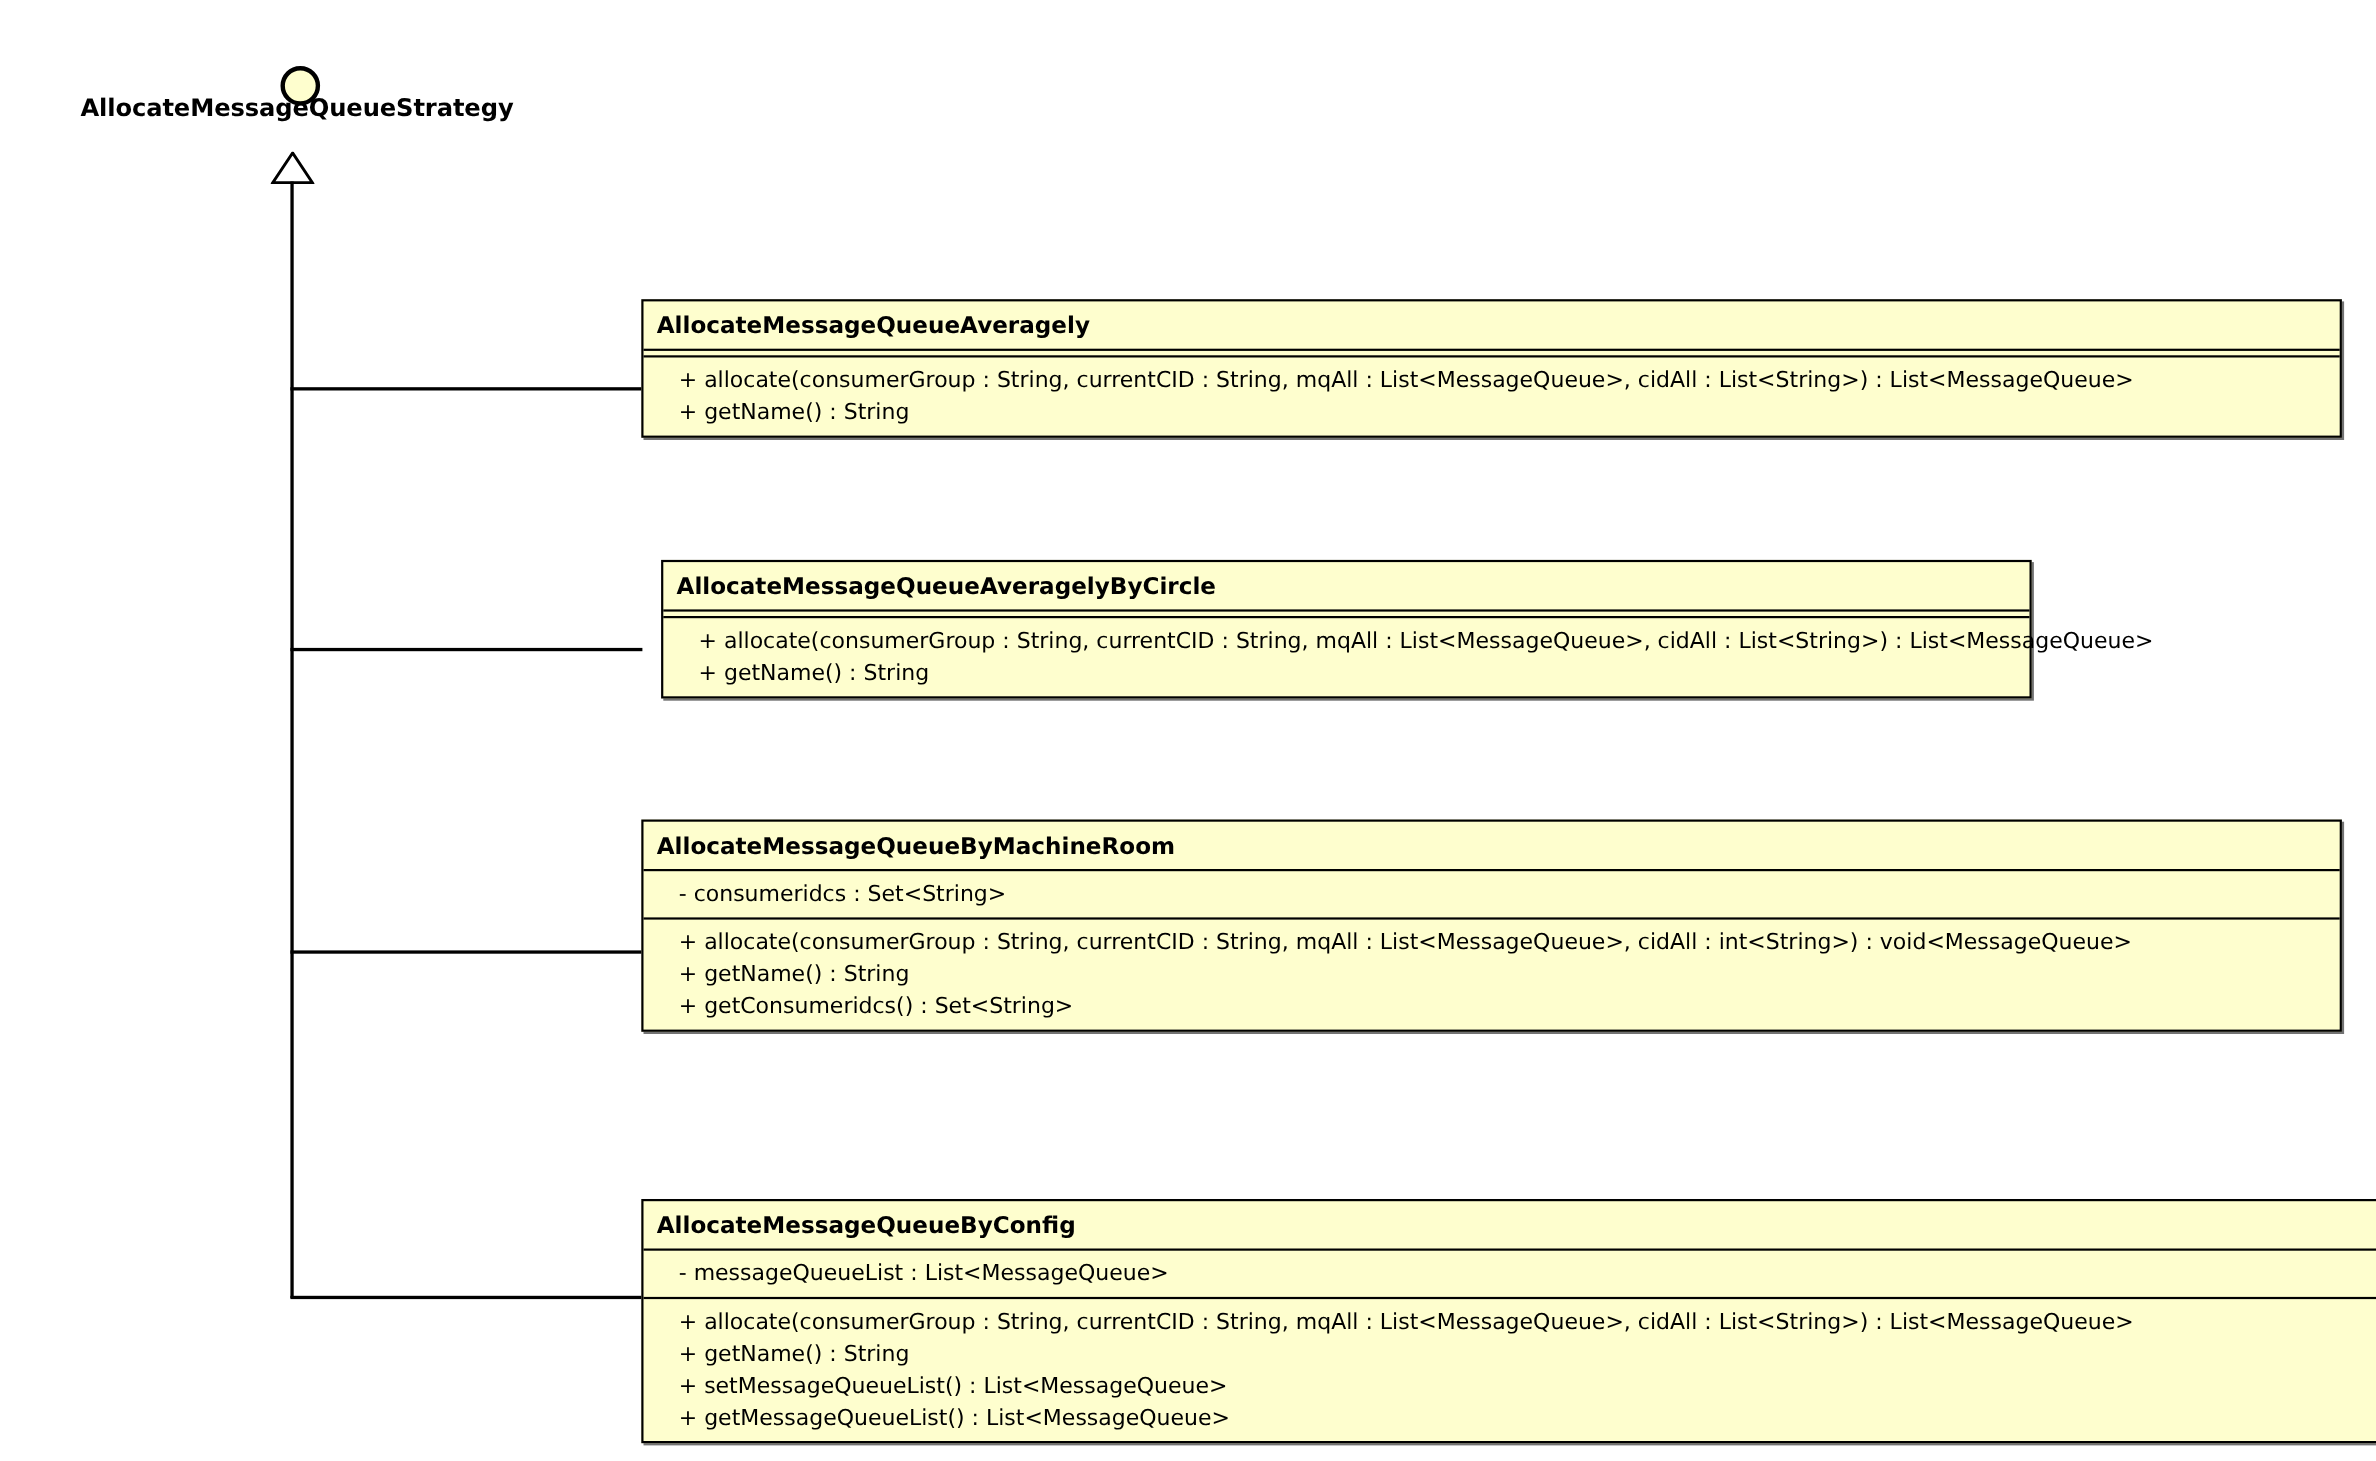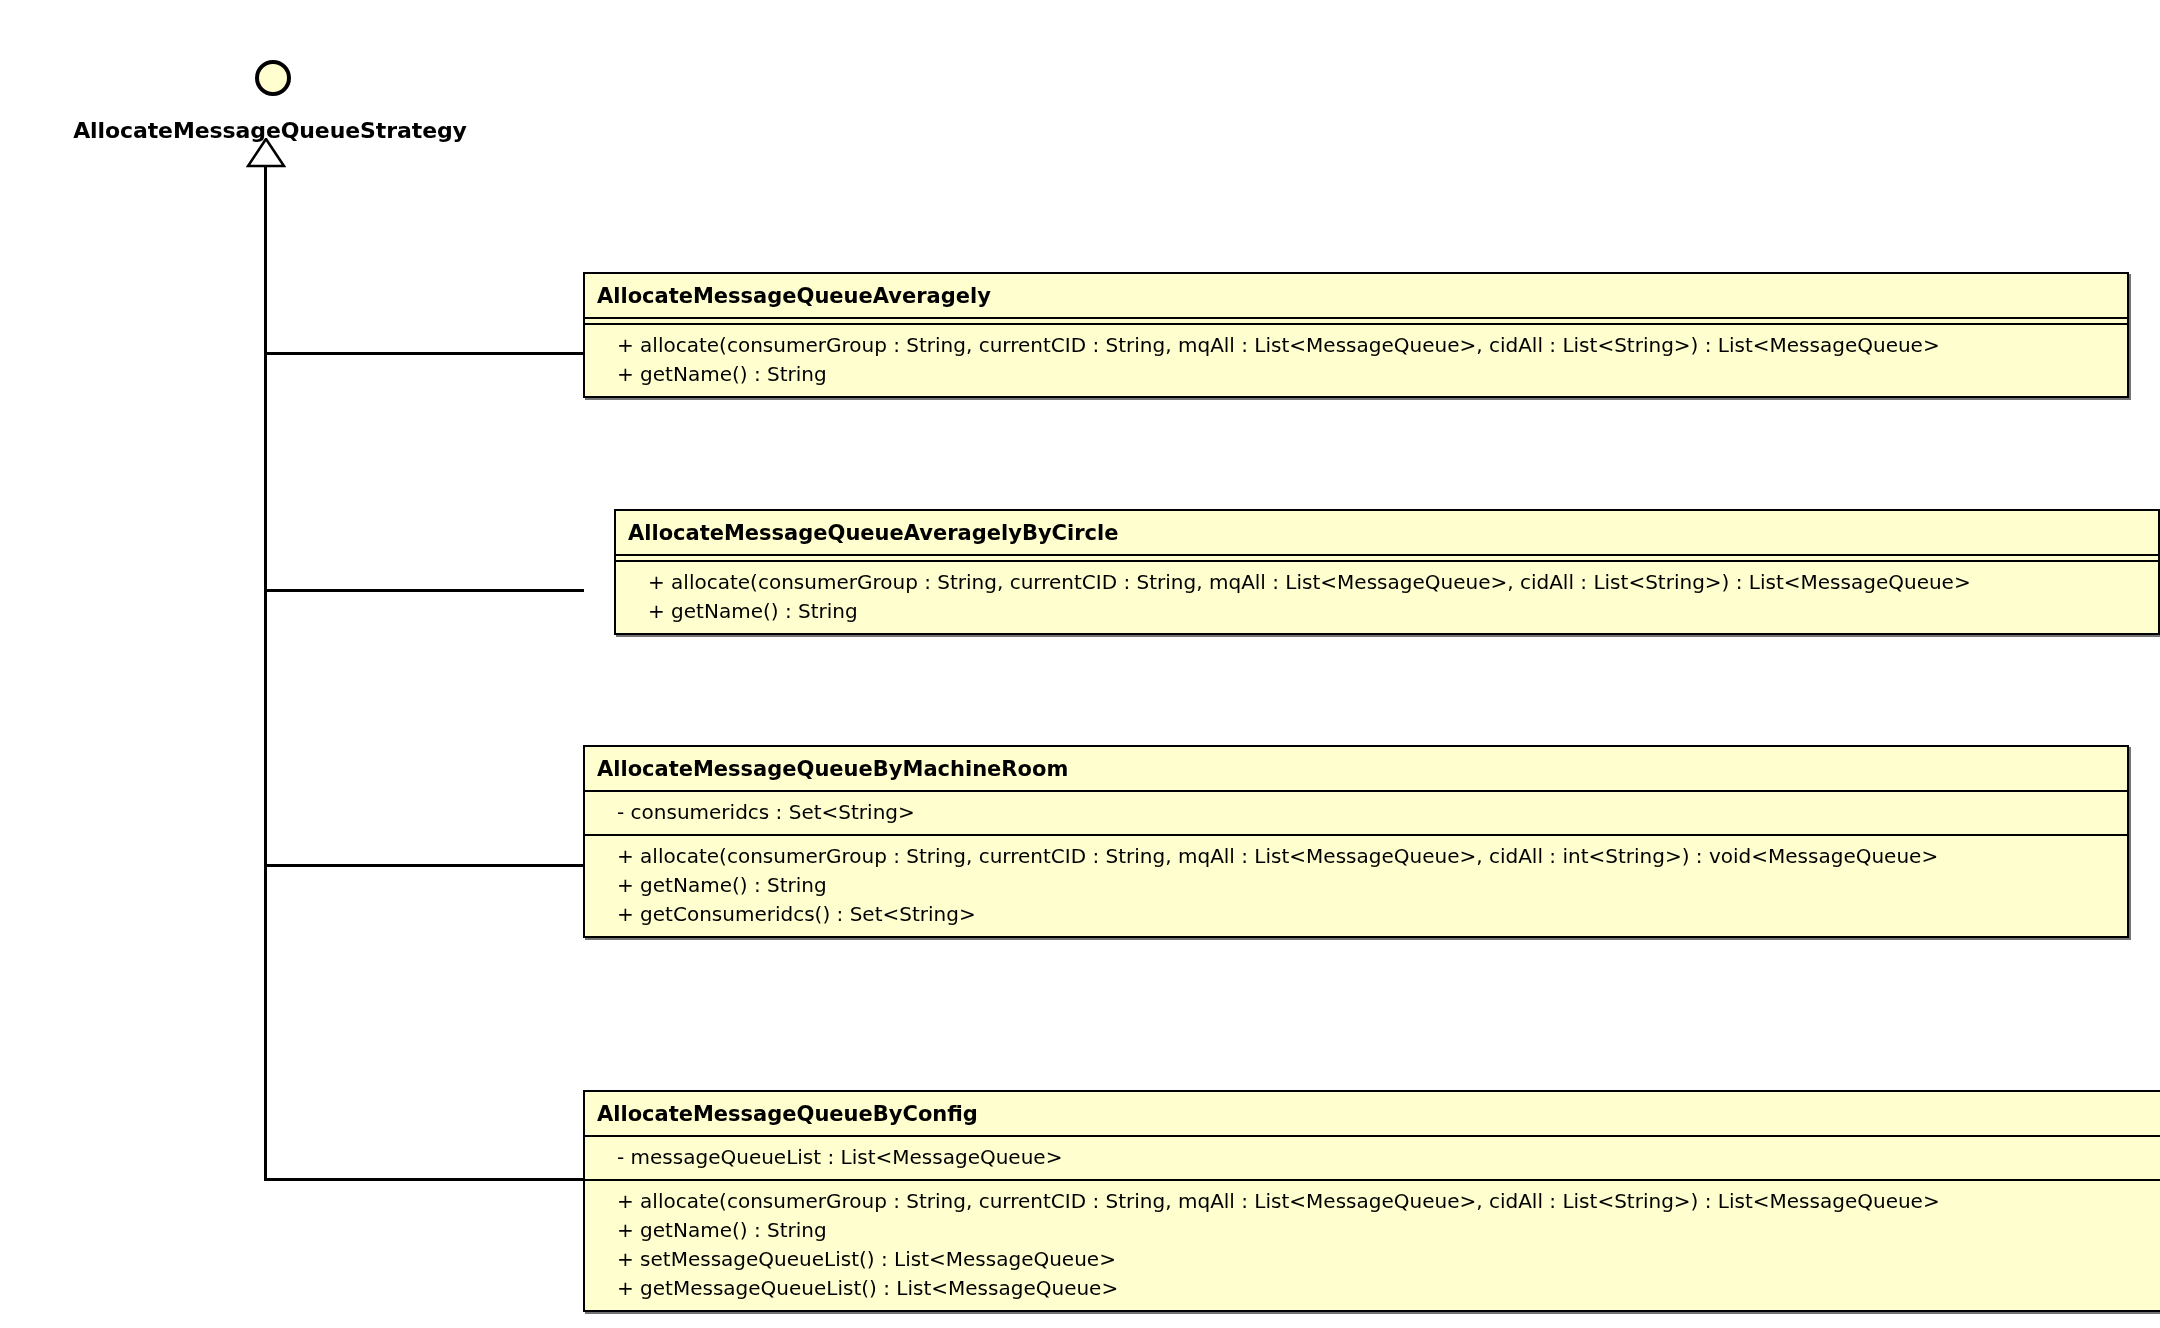--- a/index.html
+++ b/index.html
@@ -37,21 +37,21 @@
     width: 36px;
     height: 36px;
     border-radius: 50%;
     background: #FEFECE;
     border: 4px solid #000000;
     box-sizing: border-box;
   }
   .iface-label {
     position: absolute;
     left: 0px;
-    top: 58px;
+    top: 26px;
     width: 420px;
     text-align: center;
     font-size: 22px;
     font-weight: bold;
     color: #000000;
     white-space: nowrap;
     letter-spacing: -0.1px;
   }
 
   
@@ -135,21 +135,21 @@
     <div class="class-title">AllocateMessageQueueAveragely</div>
     <div class="sep"></div>
     <div class="compartment empty-compartment"></div>
     <div class="sep"></div>
     <div class="compartment">
       <div class="member">+ allocate(consumerGroup : String, currentCID : String, mqAll : List&lt;MessageQueue&gt;, cidAll : List&lt;String&gt;) : List&lt;MessageQueue&gt;</div>
       <div class="member">+ getName() : String</div>
     </div>
   </div>
 
-  <div class="uml-class" style="left:614px; top:509px; width:1546px;">
+  <div class="uml-class" style="left:601px; top:509px; width:1246px;">
     <div class="class-title">AllocateMessageQueueAveragelyByCircle</div>
     <div class="sep"></div>
     <div class="compartment empty-compartment"></div>
     <div class="sep"></div>
     <div class="compartment">
       <div class="member">+ allocate(consumerGroup : String, currentCID : String, mqAll : List&lt;MessageQueue&gt;, cidAll : List&lt;String&gt;) : List&lt;MessageQueue&gt;</div>
       <div class="member">+ getName() : String</div>
     </div>
   </div>
 

